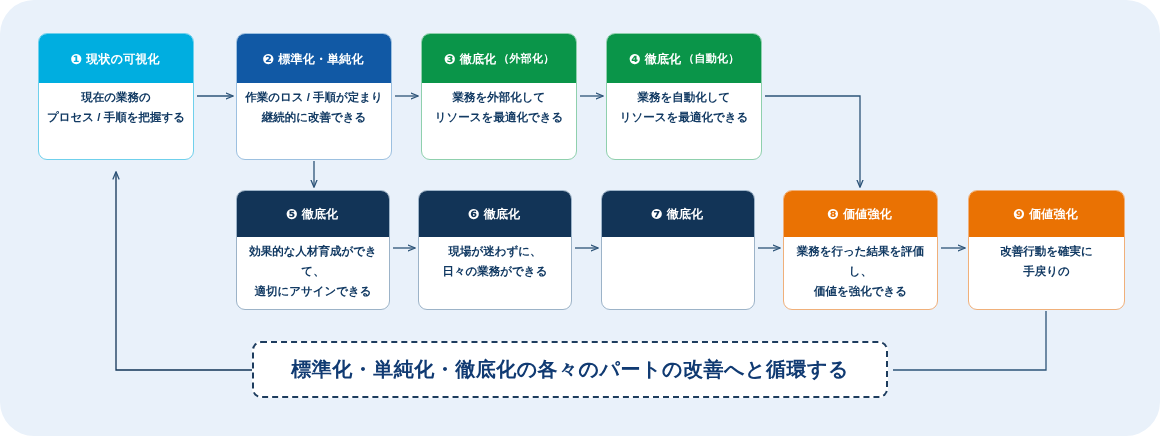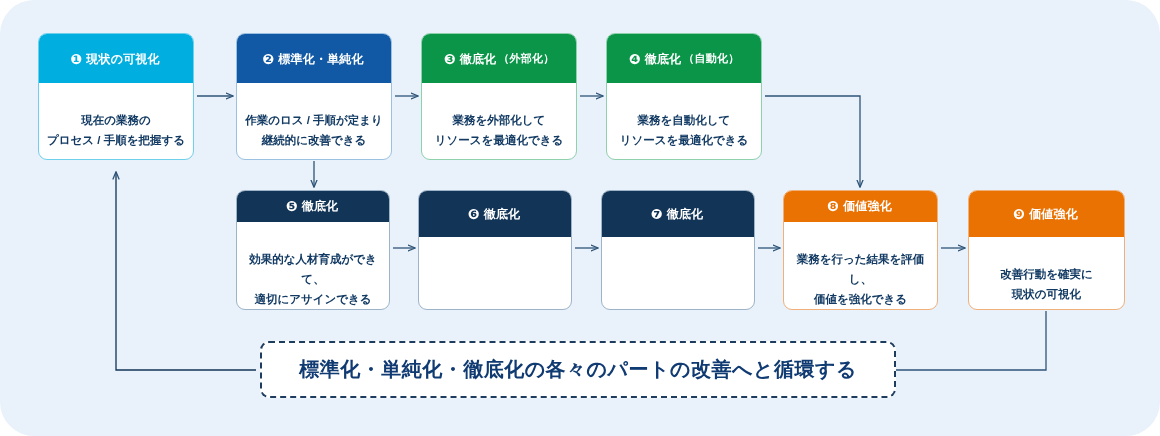--- a/index.html
+++ b/index.html
@@ -68,30 +68,29 @@
     line-height: 1;
     margin-left: 2px;
     font-weight: bold;
   }
   .node-body {
     box-sizing: border-box;
     flex: 1;
     display: flex;
     align-items: flex-start;
     justify-content: center;
-    padding-top: 16px;
+    padding-top: 4px;
     padding-left: 8px;
     padding-right: 8px;
     color: #123a63;
     font-size: 11.5px;
     font-weight: bold;
     line-height: 1.75;
     text-align: center;
     white-space: pre-line;
-    margin-top: 11px;
   }
 
   
   .row1 { top: 33px; height: 127px; }
   .row1 .node-head { height: 49px; }
   .row2 { top: 190px; height: 120px; }
   .row2 .node-head { height: 46px; }
 
   #node1 { left: 38px;  width: 156px; border-color: #6fd0ec; }
   #node2 { left: 236px; width: 156px; border-color: #9cc0e0; }
@@ -99,21 +98,21 @@
   #node4 { left: 606px; width: 156px; border-color: #8fd0ad; }
 
   #node5 { left: 236px; width: 154px; border-color: #9cb3c8; }
   #node6 { left: 418px; width: 154px; border-color: #9cb3c8; }
   #node7 { left: 601px; width: 154px; border-color: #9cb3c8; }
   #node8 { left: 783px; width: 155px; border-color: #f0b07a; }
   #node9 { left: 968px; width: 157px; border-color: #f0b07a; }
 
   #banner {
     position: absolute;
-    left: 260px;
+    left: 252px;
     top: 341px;
     width: 636px;
     height: 57px;
     box-sizing: border-box;
     border: 2px dashed #1d3c5e;
     border-radius: 9px;
     background: #ffffff;
     display: flex;
     align-items: center;
     justify-content: center;
@@ -207,20 +206,22 @@
     <div class="node-body">効果的な人材育成ができて、
 適切にアサインできる</div>
   </div>
 
   <div class="node row2" id="node6">
     <div class="node-head" style="background:#123457">
       <span class="num">❻</span>
       <span class="title">徹底化</span>
       <span class="sub"></span>
     </div>
+    <div class="node-body">現場が迷わずに、
+日々の業務ができる</div>
   </div>
 
   <div class="node row2" id="node7">
     <div class="node-head" style="background:#123457">
       <span class="num">❼</span>
       <span class="title">徹底化</span>
       <span class="sub"></span>
     </div>
   </div>
 
@@ -234,20 +235,20 @@
 価値を強化できる</div>
   </div>
 
   <div class="node row2" id="node9">
     <div class="node-head" style="background:#ea7203">
       <span class="num">❾</span>
       <span class="title">価値強化</span>
       <span class="sub"></span>
     </div>
     <div class="node-body">改善行動を確実に
-現状の可視化</div>
+手戻りの</div>
   </div>
 
   <div id="banner">
     <span class="banner-text">標準化・単純化・徹底化の各々のパートの改善へと循環する</span>
   </div>
 
 </div>
 
 </body></html>

